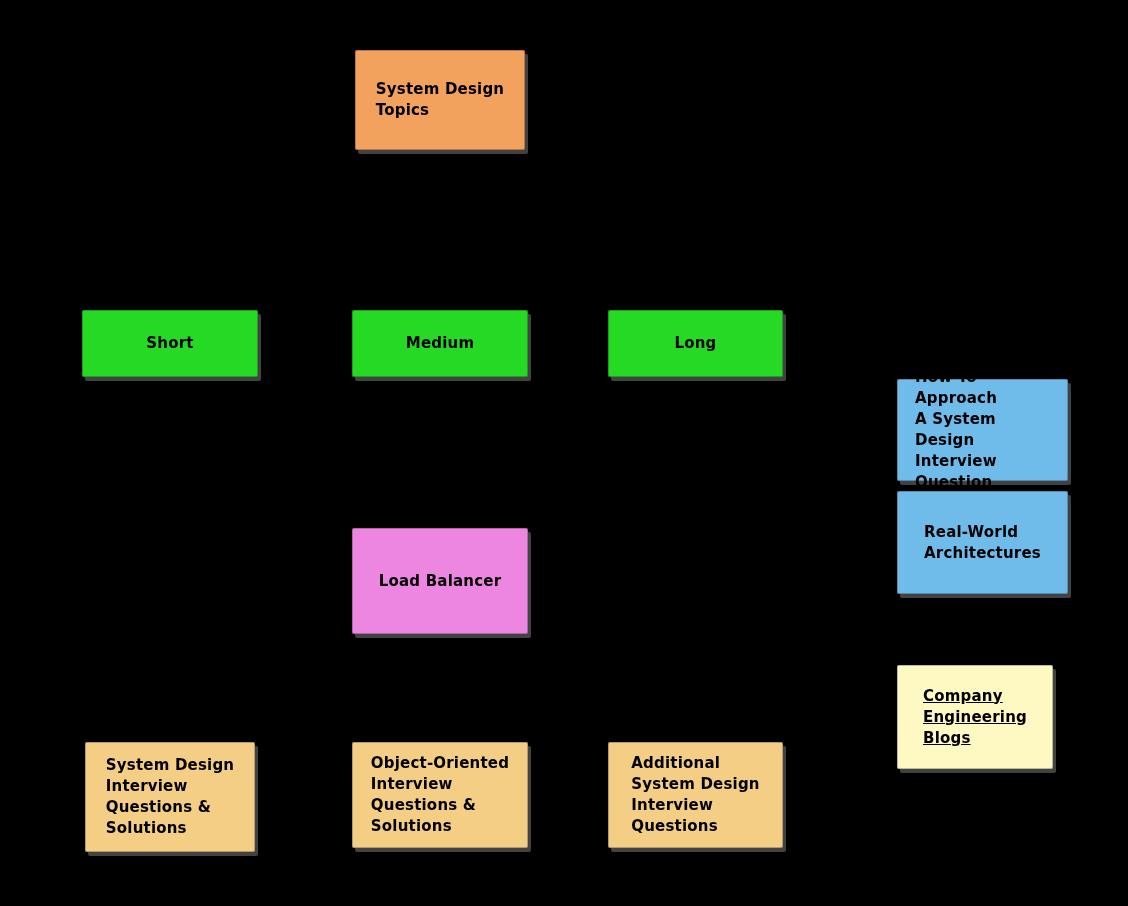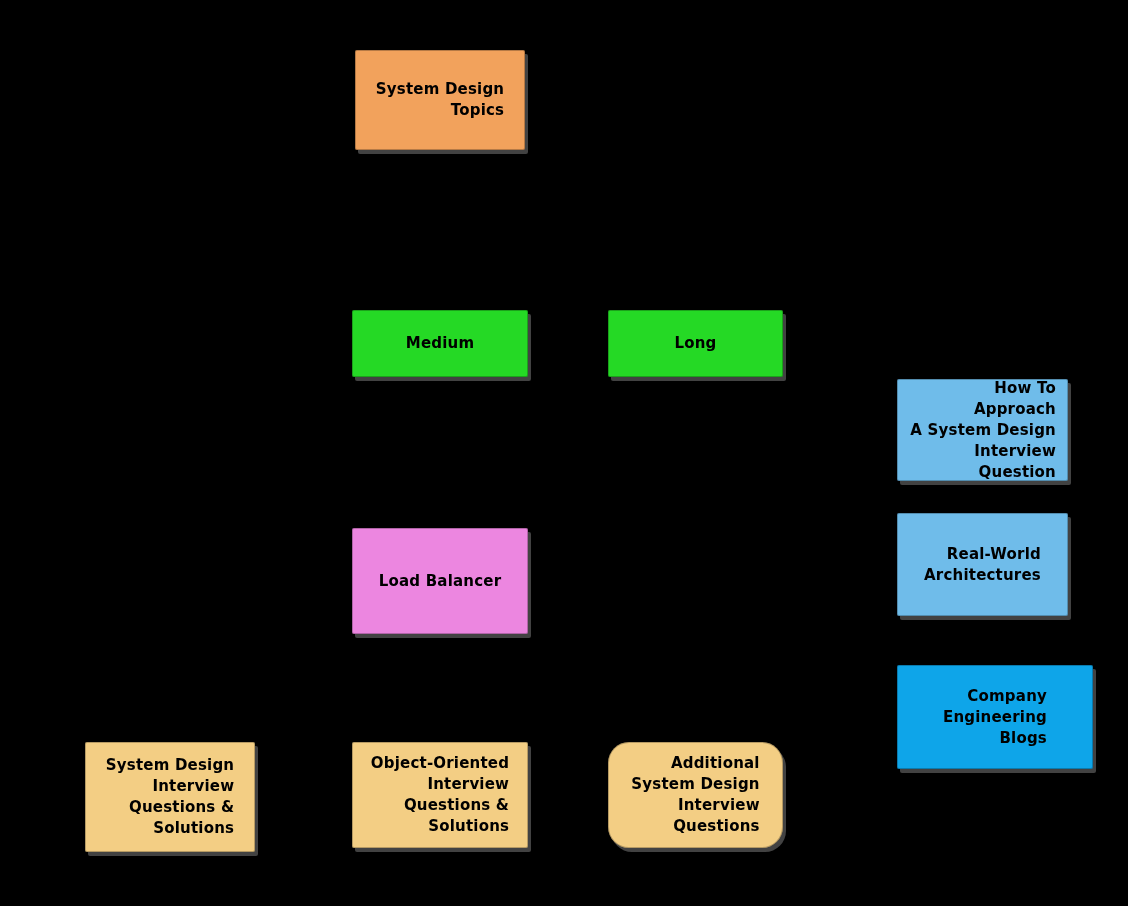--- a/index.html
+++ b/index.html
@@ -18,90 +18,93 @@
     position: absolute;
     left: 0; top: 0;
     width: 1128px;
     height: 906px;
   }
   .node {
     position: absolute;
     display: flex;
     align-items: center;
     justify-content: center;
-    text-align: right;
+    text-align: left;
     color: #000000;
     font-weight: 700;
     font-size: 15px;
     line-height: 1.4;
     box-sizing: border-box;
-    padding: 12px;
+    padding: 18px;
     border-radius: 2px;
     box-shadow: 3px 4px 0 rgba(165,165,165,0.40), inset 0 0 0 1px rgba(0,0,0,0.25);
   }
   .node-label {
     white-space: pre-line;
     letter-spacing: 0.2px;
   }
 </style>
 </head>
 <body style="background: rgb(0, 0, 0);">
 
 <div class="canvas">
 
   <div class="node" style="left: 355px; top: 50px; width: 170px; height: 100px; background-color: rgb(242, 162, 92);">
     <span class="node-label">System Design
 Topics</span>
   </div>
 
+  <div class="node" style="left: 82px; top: 310px; width: 176px; height: 67px; background-color: rgb(37, 217, 37);">
+    <span class="node-label">Short</span>
+  </div>
 
   <div class="node" style="left: 608px; top: 310px; width: 175px; height: 67px; background-color: rgb(37, 217, 37);">
     <span class="node-label">Long</span>
   </div>
 
   <div class="node" style="left: 352px; top: 310px; width: 176px; height: 67px; background-color: rgb(37, 217, 37);">
     <span class="node-label">Medium</span>
   </div>
 
   <div class="node" style="left: 897px; top: 379px; width: 171px; height: 102px; background-color: rgb(111, 188, 234);">
     <span class="node-label">How To Approach
 A System Design
 Interview
 Question</span>
   </div>
 
   <div class="node" style="left: 352px; top: 528px; width: 176px; height: 106px; background-color: rgb(236, 134, 224);">
     <span class="node-label">Load Balancer</span>
   </div>
 
-  <div class="node" style="left: 897px; top: 513px; width: 171px; height: 103px; background-color: rgb(111, 188, 234);">
+  <div class="node" style="left: 897px; top: 491px; width: 171px; height: 103px; background-color: rgb(111, 188, 234);">
     <span class="node-label">Real-World
 Architectures</span>
   </div>
 
-  <div class="node" style="left: 897px; top: 665px; width: 196px; height: 104px; background-color: #0ea5e9;">
+  <div class="node" style="left: 897px; top: 665px; width: 156px; height: 104px; background-color: #fef9c3; text-decoration: underline;">
     <span class="node-label">Company
 Engineering
 Blogs</span>
   </div>
 
   <div class="node" style="left: 85px; top: 742px; width: 170px; height: 110px; background-color: rgb(243, 206, 132);">
     <span class="node-label">System Design
 Interview
 Questions &amp;
 Solutions</span>
   </div>
 
   <div class="node" style="left: 352px; top: 742px; width: 176px; height: 106px; background-color: rgb(243, 206, 132);">
     <span class="node-label">Object-Oriented
 Interview
 Questions &amp;
 Solutions</span>
   </div>
 
-  <div class="node" style="left: 608px; top: 742px; width: 175px; height: 106px; background-color: rgb(243, 206, 132); border-radius: 21px;">
+  <div class="node" style="left: 608px; top: 742px; width: 175px; height: 106px; background-color: rgb(243, 206, 132);">
     <span class="node-label">Additional
 System Design
 Interview
 Questions</span>
   </div>
 
 </div>
 
 </body></html>

